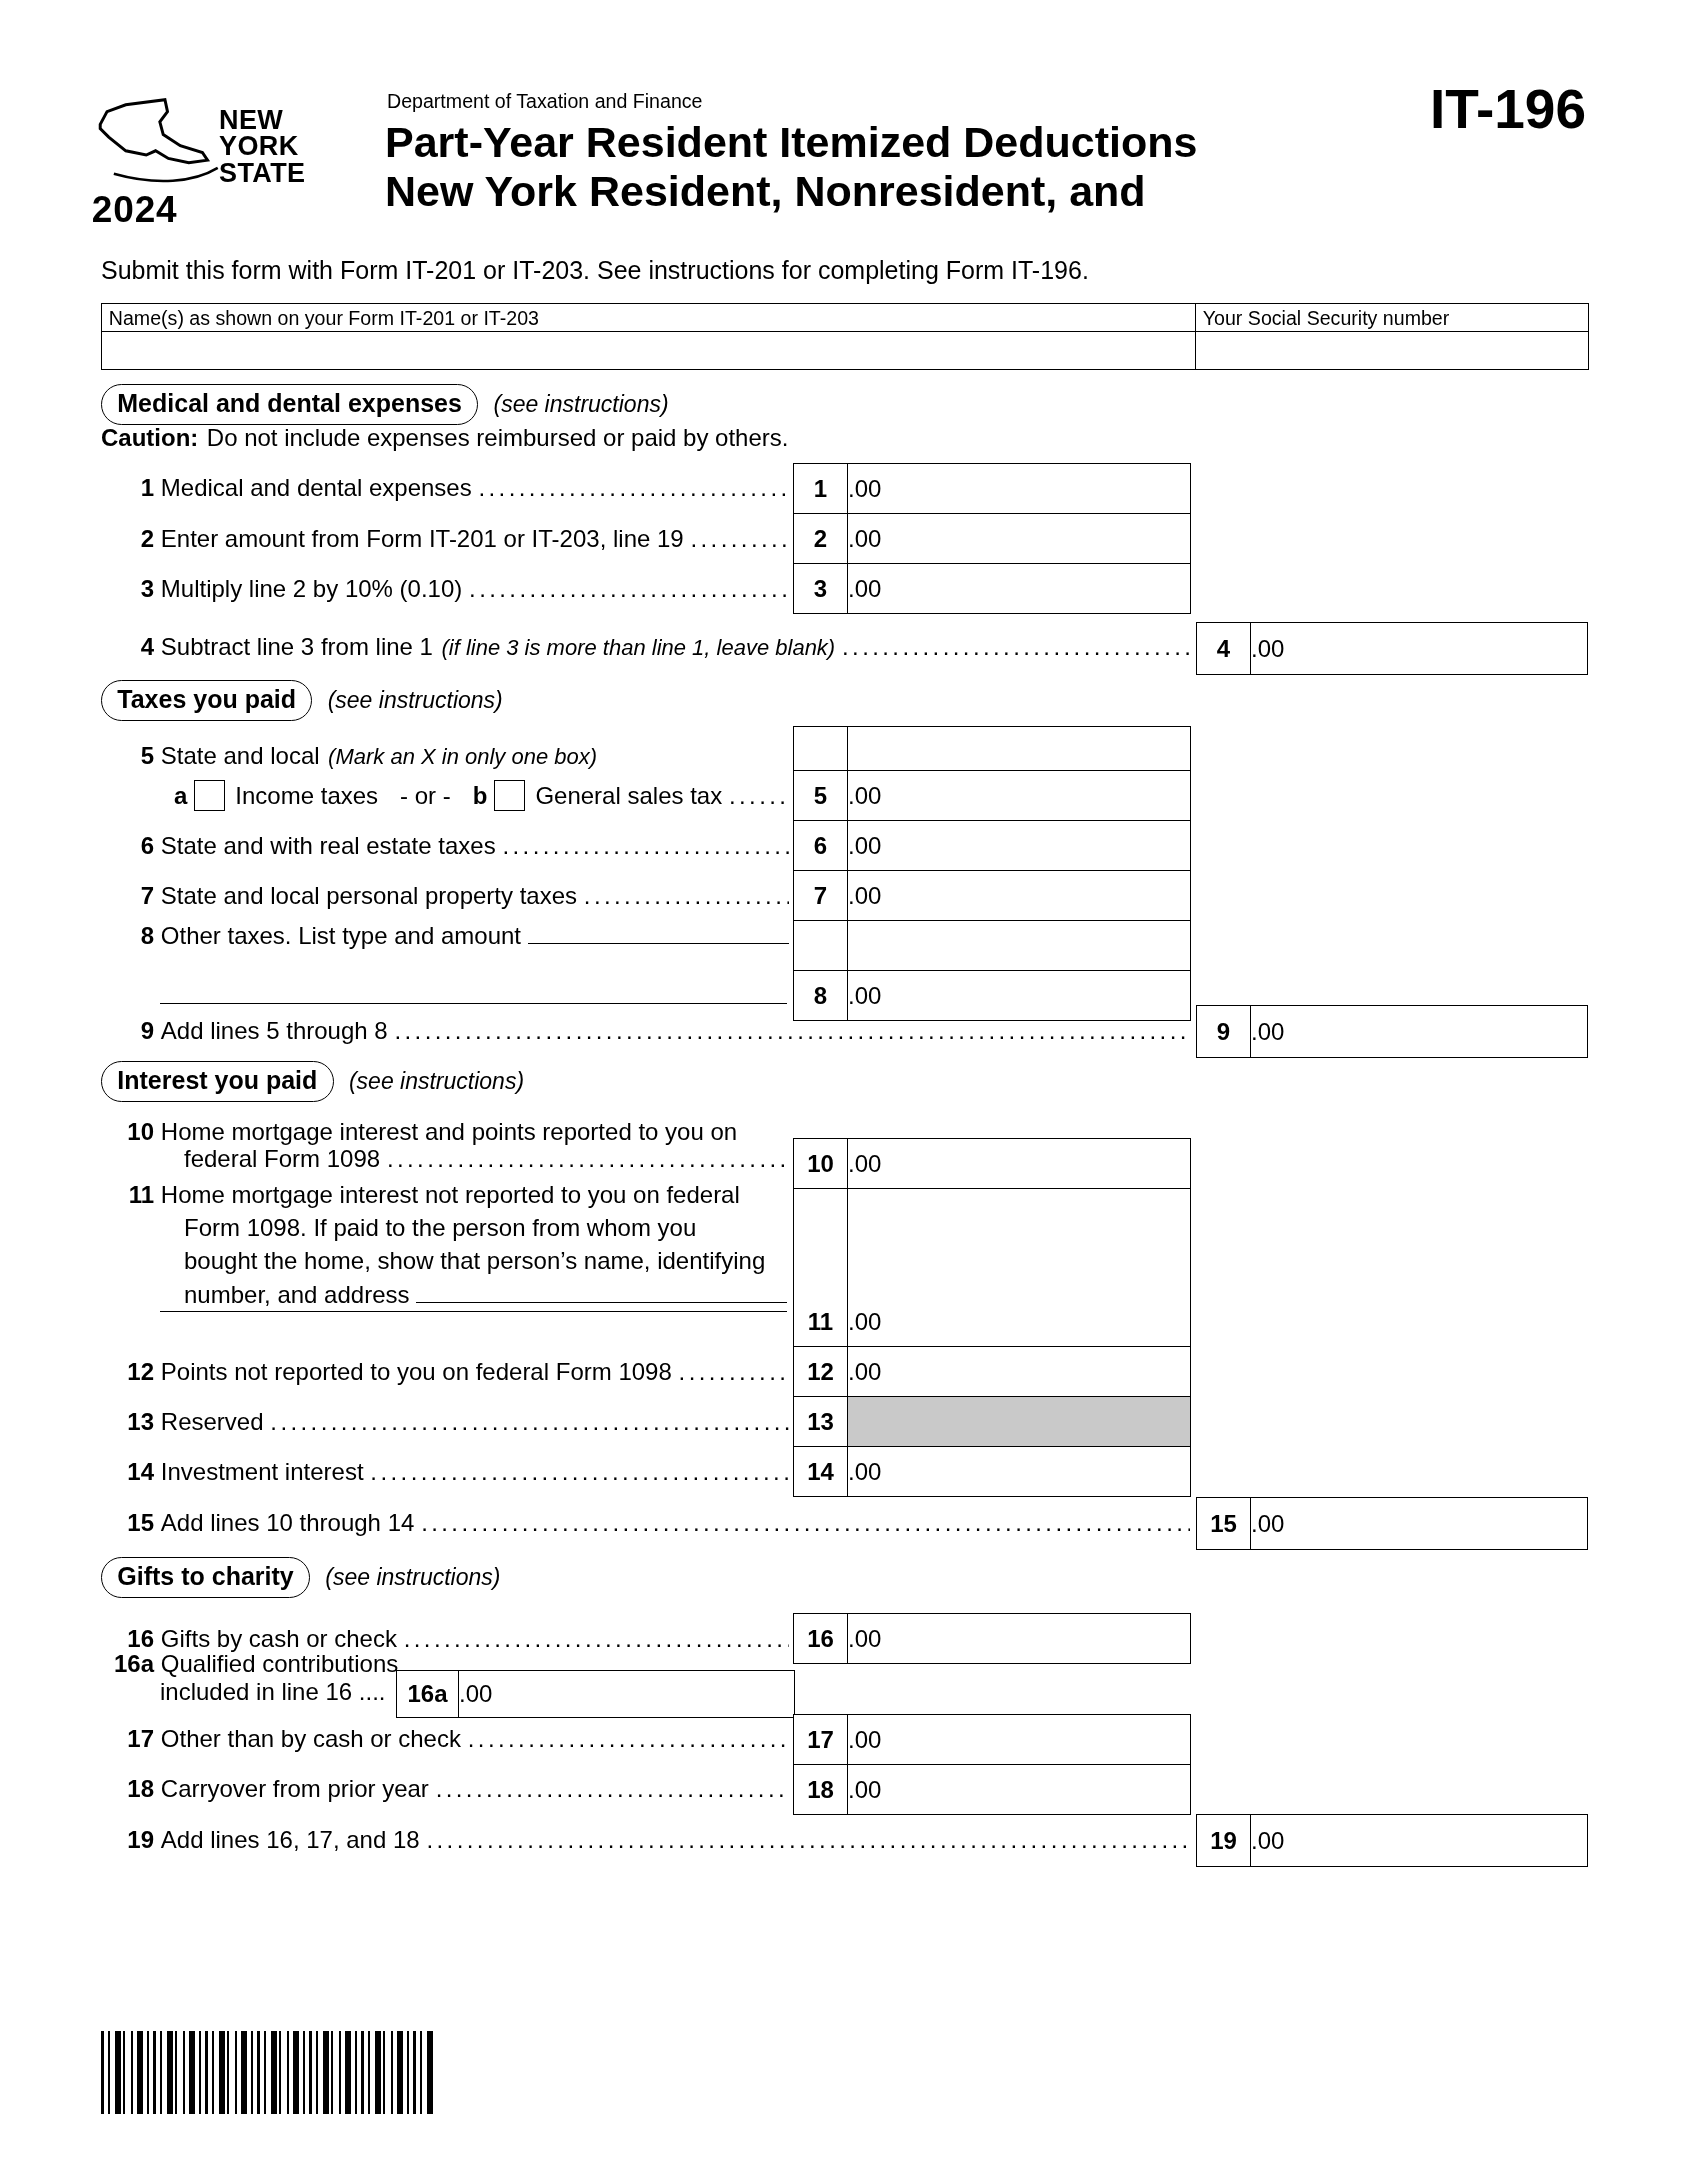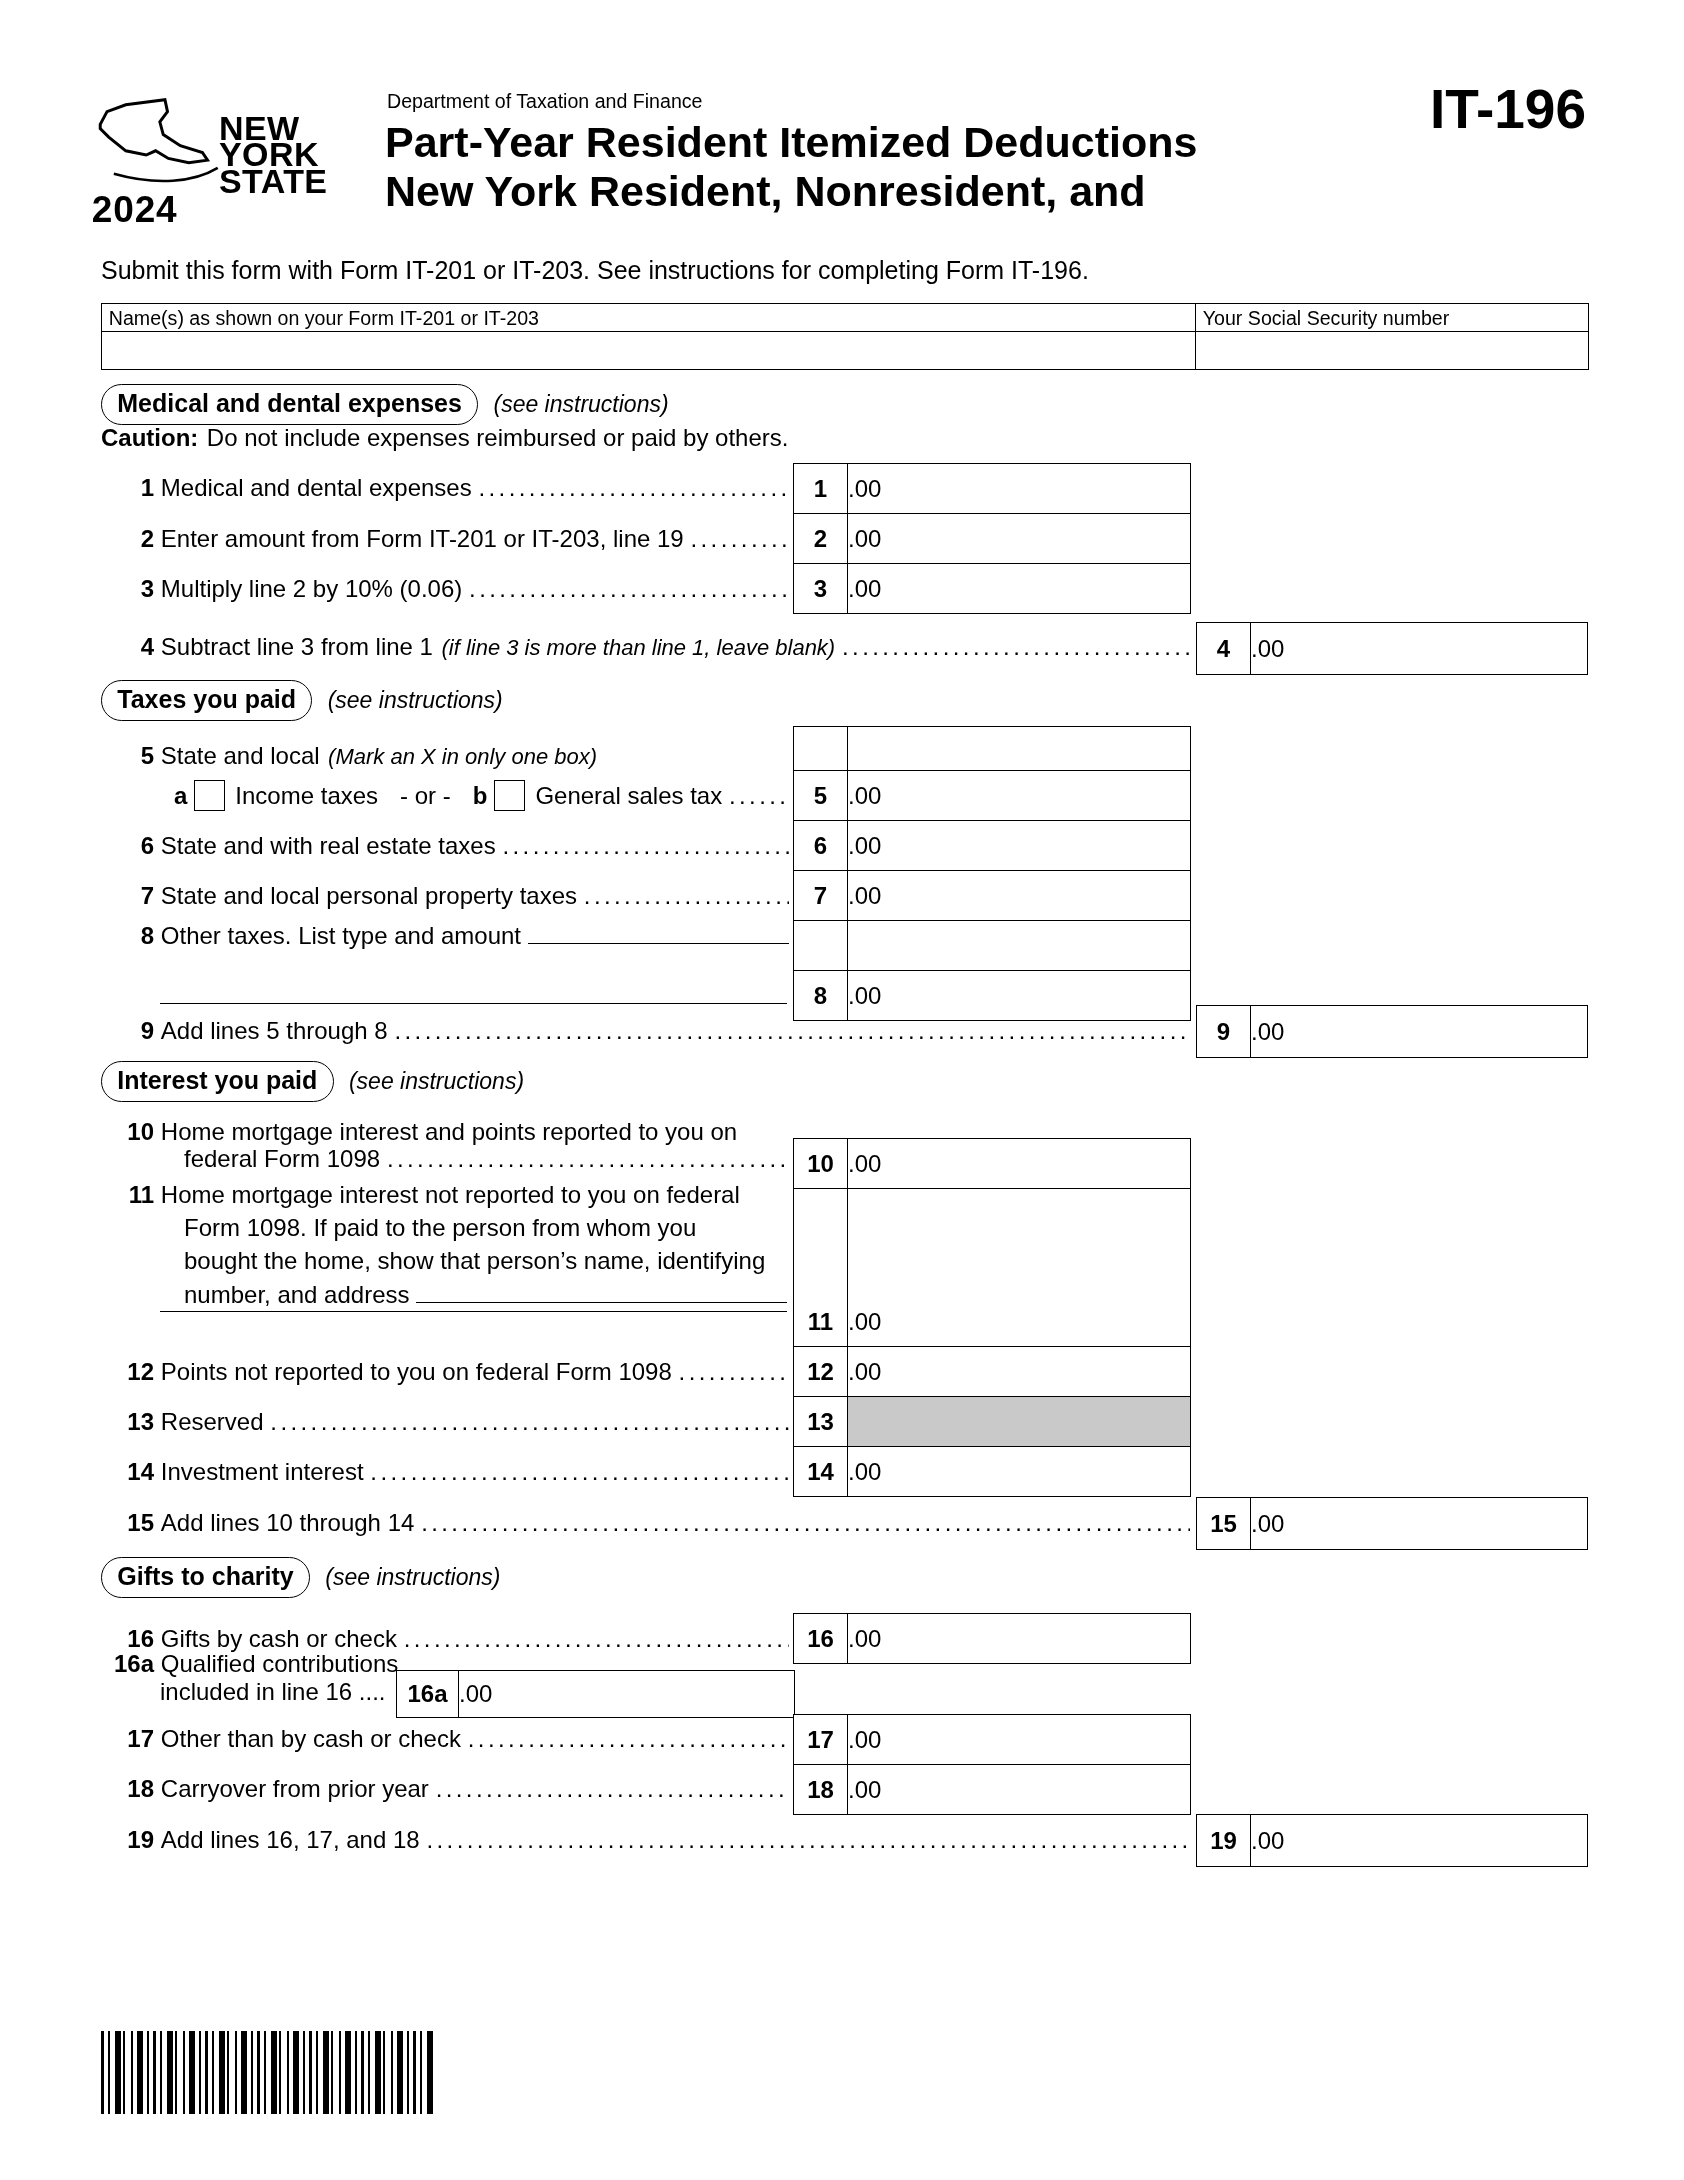--- a/index.html
+++ b/index.html
@@ -2,21 +2,21 @@
 <html style="font-size:13.6px"><head>
 <meta charset="utf-8">
 <style>
   html,body{margin:0;padding:0;}
   body{width:1685px;height:2181px;background:#fff;color:#000;
        font-family:"Liberation Sans",sans-serif;position:relative;overflow:hidden;}
   .b{font-weight:bold;}
   
   .logo{position:absolute;left:90px;top:85px;width:264px;height:158px;}
   .logo svg{position:absolute;left:0;top:0;}
-  .logo-words{position:absolute;left:129px;top:30px;font-weight:bold;font-size:34px;line-height:26.4px;letter-spacing:0.4px;}
+  .logo-words{position:absolute;left:129px;top:22px;font-weight:bold;font-size:27px;line-height:26.4px;letter-spacing:0.4px;}
   .logo-year{position:absolute;left:1.7px;top:104px;font-weight:bold;font-size:37px;letter-spacing:0.9px;}
   .dept{position:absolute;left:387px;top:90px;font-size:19.6px;}
   .title{position:absolute;left:385px;top:118px;font-size:43px;font-weight:bold;line-height:49px;}
   .formnum{position:absolute;right:99px;top:77px;font-size:55px;font-weight:bold;}
   .submit-note{position:absolute;left:101px;top:256px;font-size:25px;}
   
   .namebox{position:absolute;left:101px;top:303px;width:1486px;height:65px;border:1.7px solid #000;display:flex;}
   .nb-left{width:1093px;border-right:1.7px solid #000;display:flex;flex-direction:column;}
   .nb-right{flex:1;display:flex;flex-direction:column;}
   .nb-label{height:28px;border-bottom:1.7px solid #000;font-size:19.6px;padding:3.4px 0 0 6.8px;box-sizing:border-box;}
@@ -107,21 +107,21 @@
   <span class="lt">Medical and dental expenses</span>
   <span class="dots">............................................................................................................................................................................................................................</span>
 </div>
 <div class="trow mid" style="top:525px;">
   <span class="lnum">2</span>
   <span class="lt">Enter amount from Form IT-201 or IT-203, line 19</span>
   <span class="dots">............................................................................................................................................................................................................................</span>
 </div>
 <div class="trow mid" style="top:575px;">
   <span class="lnum">3</span>
-  <span class="lt">Multiply line 2 by 10% (0.06)</span>
+  <span class="lt">Multiply line 2 by 10% (0.10)</span>
   <span class="dots">............................................................................................................................................................................................................................</span>
 </div>
 <div class="trow wide" style="top:633px;">
   <span class="lnum">4</span>
   <span class="lt">Subtract line 3 from line 1</span>
   <span class="note">(if line 3 is more than line 1, leave blank)</span>
   <span class="dots">............................................................................................................................................................................................................................</span>
 </div>
 
 <div class="block" style="top:463px;">

